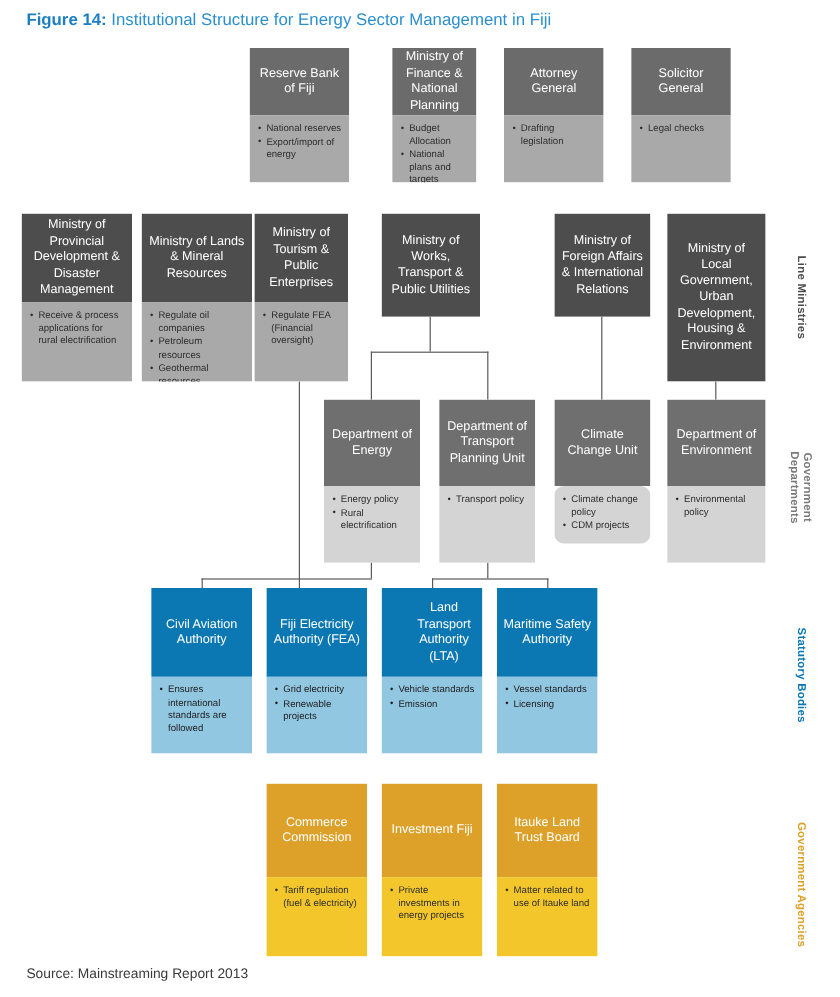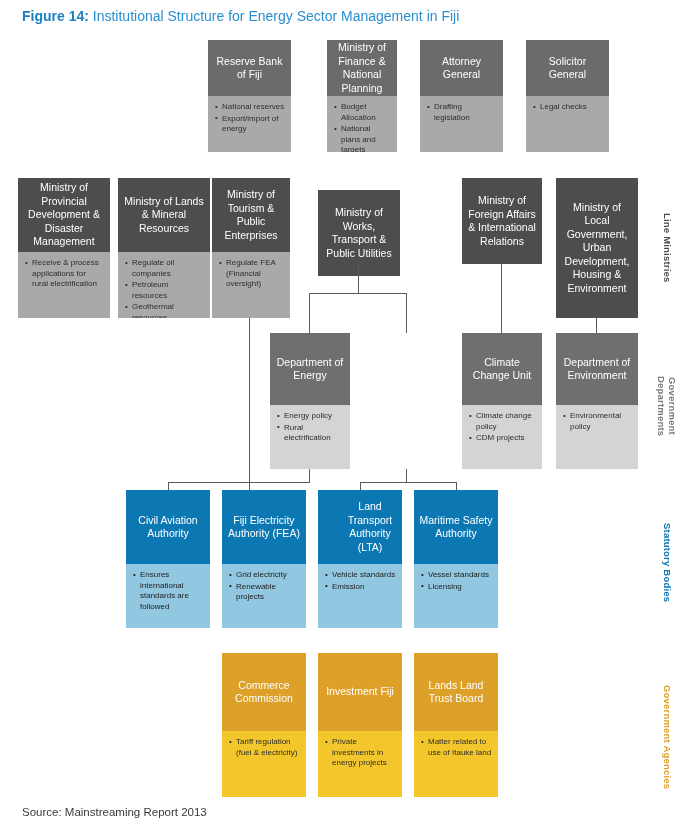--- a/index.html
+++ b/index.html
@@ -150,21 +150,21 @@
 
   <div class="node r-min" style="left:212px;top:178px;width:78px;height:140px;">
     <div class="hd" style="height:74px;">Ministry of Tourism &amp; Public Enterprises</div>
     <div class="bd" style="height:66px;">
       <ul>
         <li>Regulate FEA (Financial oversight)</li>
       </ul>
     </div>
   </div>
 
-  <div class="node r-min" style="left:318px;top:190px;width:82px;height:86px;">
+  <div class="node r-min" style="left:318px;top:178px;width:82px;height:86px;">
     <div class="hd" style="height:86px;">Ministry of Works, Transport &amp; Public Utilities</div>
   </div>
 
   <div class="node r-min" style="left:462px;top:178px;width:80px;height:86px;">
     <div class="hd" style="height:86px;">Ministry of Foreign Affairs &amp; International Relations</div>
   </div>
 
   <div class="node r-min" style="left:556px;top:178px;width:82px;height:140px;">
     <div class="hd" style="height:140px;">Ministry of Local Government, Urban Development, Housing &amp; Environment</div>
   </div>
@@ -174,24 +174,32 @@
   <div class="node r-dept" style="left:270px;top:333px;width:80px;height:136px;">
     <div class="hd" style="height:72px;">Department of Energy</div>
     <div class="bd" style="height:64px;">
       <ul>
         <li>Energy policy</li>
         <li>Rural electrification</li>
       </ul>
     </div>
   </div>
 
+  <div class="node r-dept" style="left:366px;top:333px;width:80px;height:136px;">
+    <div class="hd" style="height:72px;">Department of Transport Planning Unit</div>
+    <div class="bd" style="height:64px;">
+      <ul>
+        <li>Transport policy</li>
+      </ul>
+    </div>
+  </div>
 
   <div class="node r-dept" style="left:462px;top:333px;width:80px;height:136px;">
     <div class="hd" style="height:72px;">Climate Change Unit</div>
-    <div class="bd" style="height:64px;">
+    <div class="bd" style="height:48px;border-radius:8px;">
       <ul>
         <li>Climate change policy</li>
         <li>CDM projects</li>
       </ul>
     </div>
   </div>
 
   <div class="node r-dept" style="left:556px;top:333px;width:82px;height:136px;">
     <div class="hd" style="height:72px;">Department of Environment</div>
     <div class="bd" style="height:64px;">
@@ -256,21 +264,21 @@
   <div class="node r-ag" style="left:318px;top:653px;width:84px;height:144px;">
     <div class="hd" style="height:78px;">Investment Fiji</div>
     <div class="bd" style="height:66px;">
       <ul>
         <li>Private investments in energy projects</li>
       </ul>
     </div>
   </div>
 
   <div class="node r-ag" style="left:414px;top:653px;width:84px;height:144px;">
-    <div class="hd" style="height:78px;">Lands Land Trust Board</div>
+    <div class="hd" style="height:78px;">Itauke Land Trust Board</div>
     <div class="bd" style="height:66px;">
       <ul>
         <li>Matter related to use of Itauke land</li>
       </ul>
     </div>
   </div>
 
   <div class="band band-orange" style="left:662px;top:677px;height:120px;">Government Agencies</div>
 
   <div class="ln v" style="left:358px;top:264px;height:29px;"></div>

